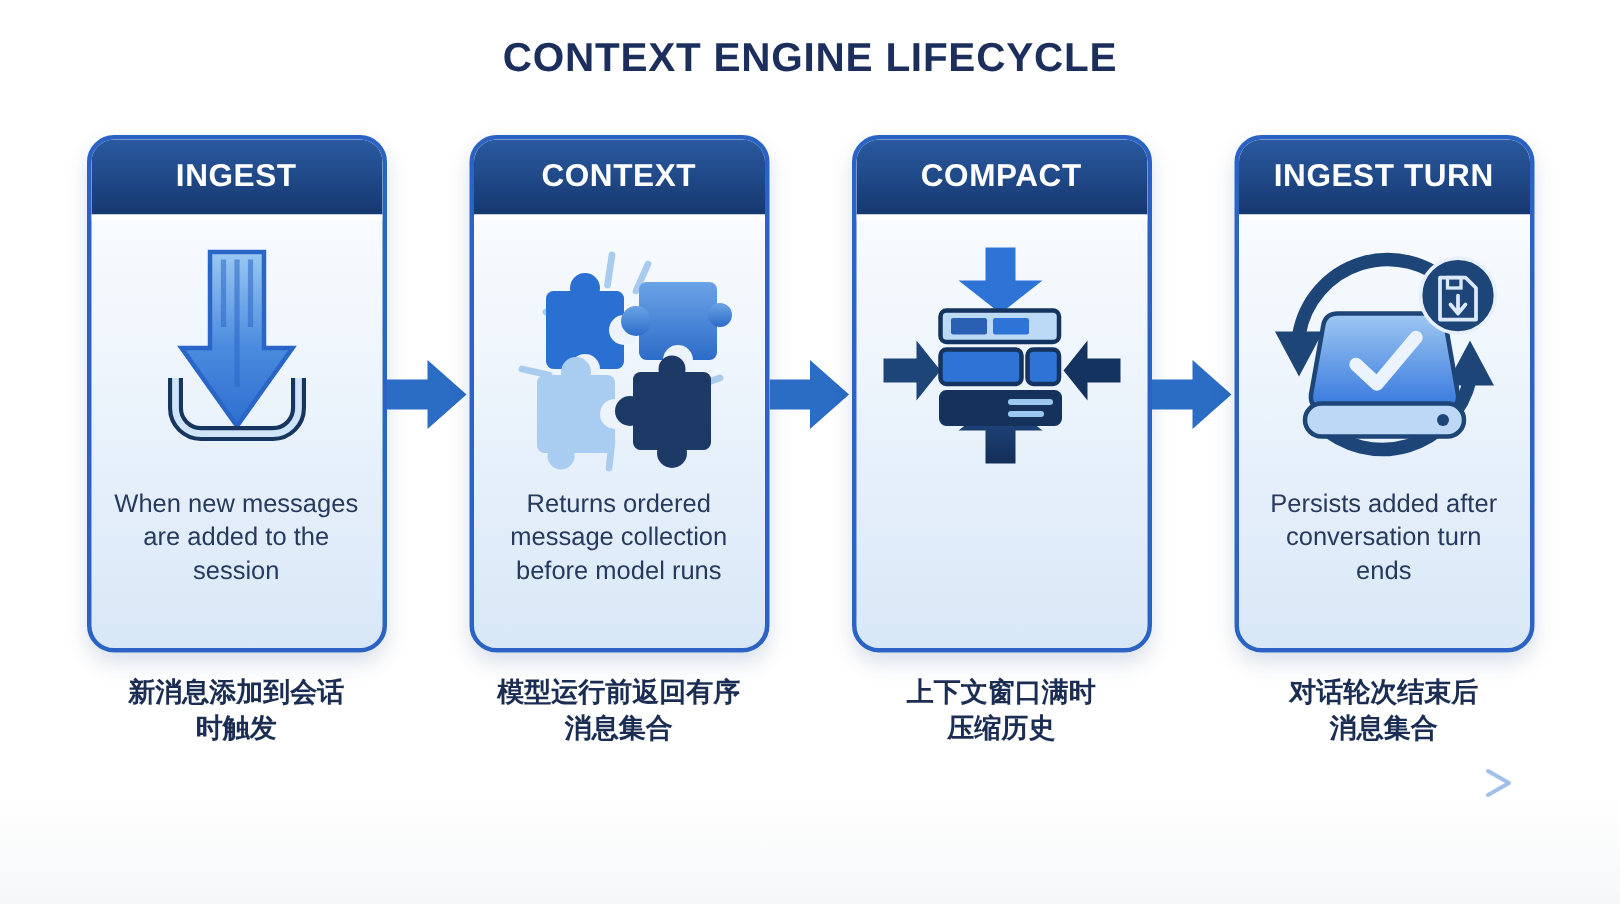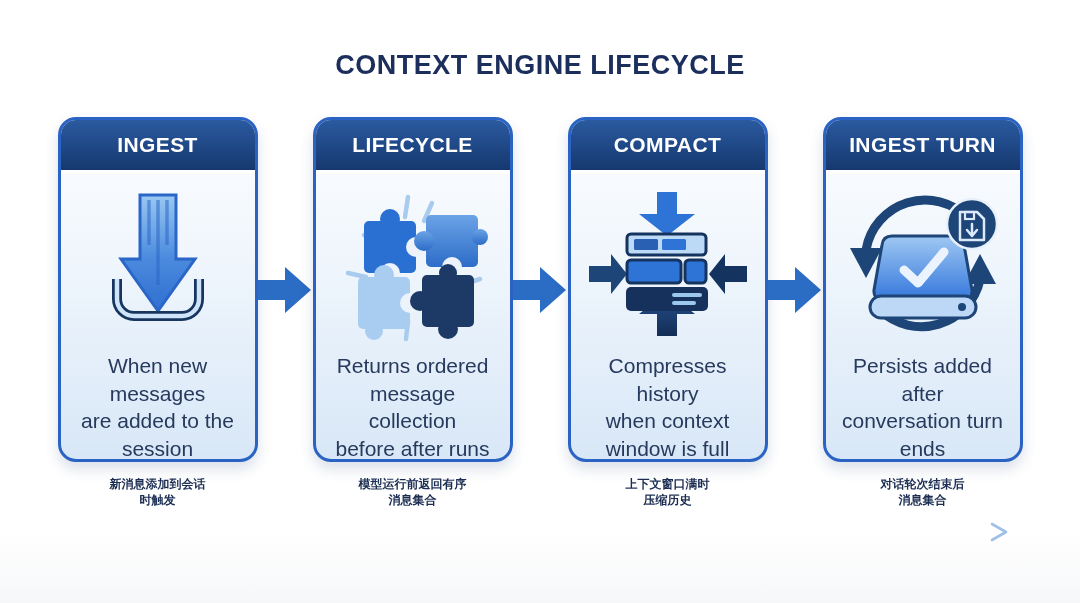--- a/index.html
+++ b/index.html
@@ -2,21 +2,21 @@
 <html><head>
 <meta charset="utf-8">
 <style>
   html,body{margin:0;padding:0;background:#ffffff;}
   .canvas{
     width:1080px;height:603px;position:relative;overflow:hidden;
     background:linear-gradient(180deg,#ffffff 0%,#ffffff 88%,#f6f7f9 100%);
     font-family:"Liberation Sans",sans-serif;margin:0 auto;
   }
   .page-title{
-    margin:0;padding-top:50px;text-align:center;
+    margin:0;padding-top:23px;text-align:center;
     font-size:27px;font-weight:800;letter-spacing:.5px;color:#1b2e5c;
   }
   .row{
     display:grid;grid-template-columns:200px 55px 200px 55px 200px 55px 200px;
     width:965px;margin:0 auto;
   }
   .cards-row{margin-top:36px;}
   .stage-card{
     width:200px;height:345px;box-sizing:border-box;
     border:3px solid #2a63c4;border-radius:18px;overflow:hidden;
@@ -25,27 +25,27 @@
   }
   .stage-header{
     height:50px;display:flex;align-items:center;justify-content:center;
     background:linear-gradient(180deg,#2a5aa0 0%,#16386f 100%);
     border-bottom:4px solid #ffffff;
     color:#ffffff;font-size:21px;font-weight:800;letter-spacing:.4px;
   }
   .icon-wrap{height:172px;display:flex;align-items:center;justify-content:center;margin-top:4px;}
   .stage-desc{
     margin:2px 8px 0;text-align:center;white-space:pre-line;
-    font-size:21px;line-height:1.32;color:#27395c;
+    font-size:17px;line-height:1.32;color:#27395c;
   }
   .arrow-cell{display:flex;align-items:center;justify-content:center;}
   .captions-row{margin-top:14px;}
   .stage-caption{
     text-align:center;white-space:pre-line;
-    font-size:12px;line-height:1.35;font-weight:700;color:#1b2d52;
+    font-size:18px;line-height:1.35;font-weight:700;color:#1b2d52;
   }
   .timeline-wrap{margin:14px 0 0 38px;}
 </style>
 </head>
 <body>
 
 <div class="canvas">
 
   <h1 class="page-title">CONTEXT ENGINE LIFECYCLE</h1>
 
@@ -76,21 +76,21 @@
     </section>
 
     <div class="arrow-cell">
       <svg width="55" height="56" viewBox="0 0 55 56">
         <polygon points="0,18 27,18 27,5 53,28 27,51 27,38 0,38" fill="#2b6cc4"></polygon>
       </svg>
     </div>
 
     <section class="stage-card">
       <header class="stage-header">
-        <span>LIFECYCLE</span>
+        <span>CONTEXT</span>
       </header>
       <div class="icon-wrap">
         <svg width="150" height="158" viewBox="0 0 150 158">
           <defs>
             <linearGradient id="gPz" x1="0" y1="0" x2="0" y2="1">
               <stop offset="0" stop-color="#6ba3e6"></stop>
                 <stop offset="1" stop-color="#2d6cc8"></stop>
             </linearGradient>
           </defs>
           <g stroke="#a9cbee" stroke-width="4.5" stroke-linecap="round">
@@ -120,21 +120,21 @@
           <circle cx="72" cy="118" r="10" fill="#ecf3fb"></circle>
 
           <rect x="84" y="90" width="52" height="52" rx="5" fill="#1d3a66"></rect>
           <circle cx="82" cy="116" r="10" fill="#1d3a66"></circle>
           <circle cx="110" cy="88" r="9" fill="#1d3a66"></circle>
           <circle cx="110" cy="144" r="10" fill="#1d3a66"></circle>
         </svg>
       </div>
       <p class="stage-desc">Returns ordered
 message collection
-before after runs</p>
+before model runs</p>
     </section>
 
     <div class="arrow-cell">
       <svg width="55" height="56" viewBox="0 0 55 56">
         <polygon points="0,18 27,18 27,5 53,28 27,51 27,38 0,38" fill="#2b6cc4"></polygon>
       </svg>
     </div>
 
     <section class="stage-card">
       <header class="stage-header">
@@ -159,23 +159,20 @@
           <rect x="44" y="50" width="79" height="21" rx="4" fill="#bcd9f6" stroke="#14335e" stroke-width="3"></rect>
           <rect x="51" y="55" width="24" height="11" rx="1.5" fill="#2a60b4"></rect>
           <rect x="79" y="55" width="24" height="11" rx="1.5" fill="#2e73d6"></rect>
           <rect x="44" y="76" width="54" height="23" rx="4" fill="#2e73d6" stroke="#14335e" stroke-width="3"></rect>
           <rect x="102" y="76" width="21" height="23" rx="4" fill="#2e73d6" stroke="#14335e" stroke-width="3"></rect>
           <rect x="43" y="103" width="82" height="24" rx="5" fill="#16325c"></rect>
           <rect x="89" y="109" width="30" height="4" rx="2" fill="#9cc8f0"></rect>
           <rect x="89" y="117" width="24" height="4" rx="2" fill="#9cc8f0"></rect>
         </svg>
       </div>
-      <p class="stage-desc">Compresses history
-when context
-window is full</p>
     </section>
 
     <div class="arrow-cell">
       <svg width="55" height="56" viewBox="0 0 55 56">
         <polygon points="0,18 27,18 27,5 53,28 27,51 27,38 0,38" fill="#2b6cc4"></polygon>
       </svg>
     </div>
 
     <section class="stage-card">
       <header class="stage-header">

